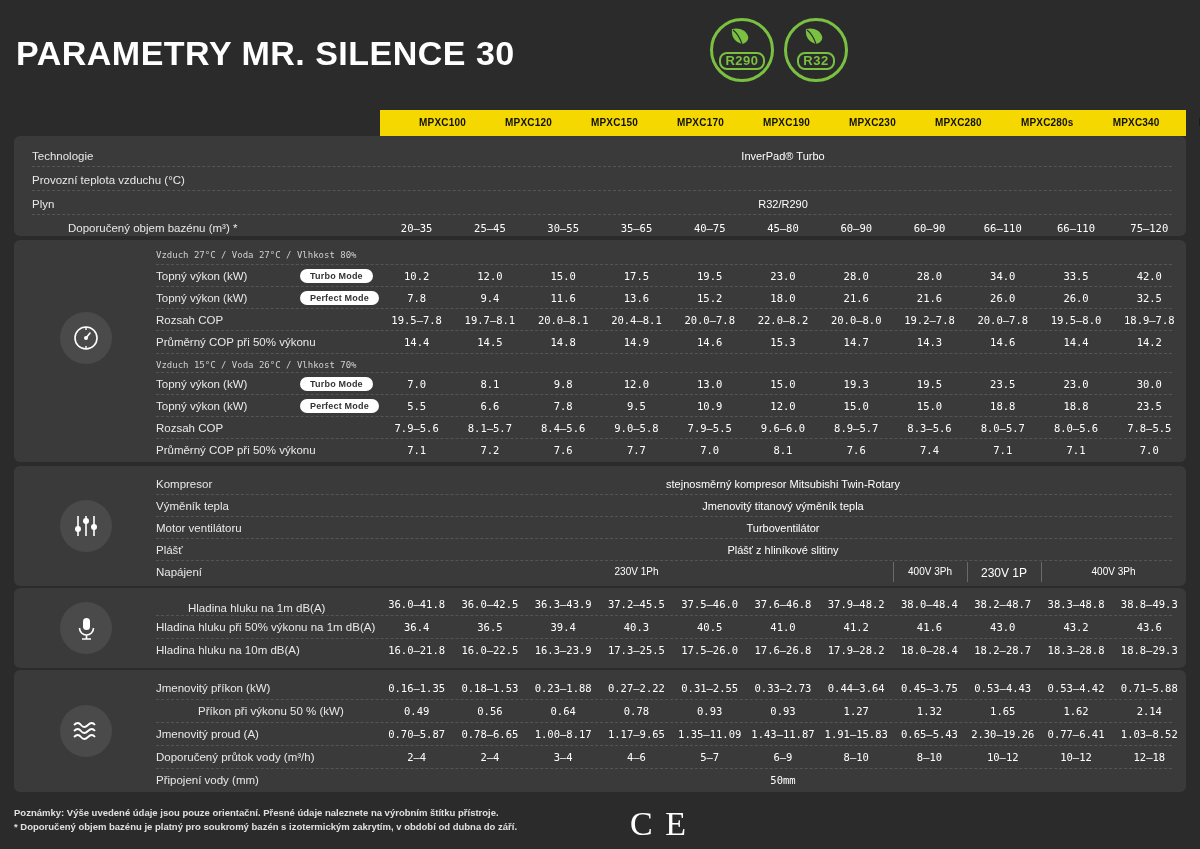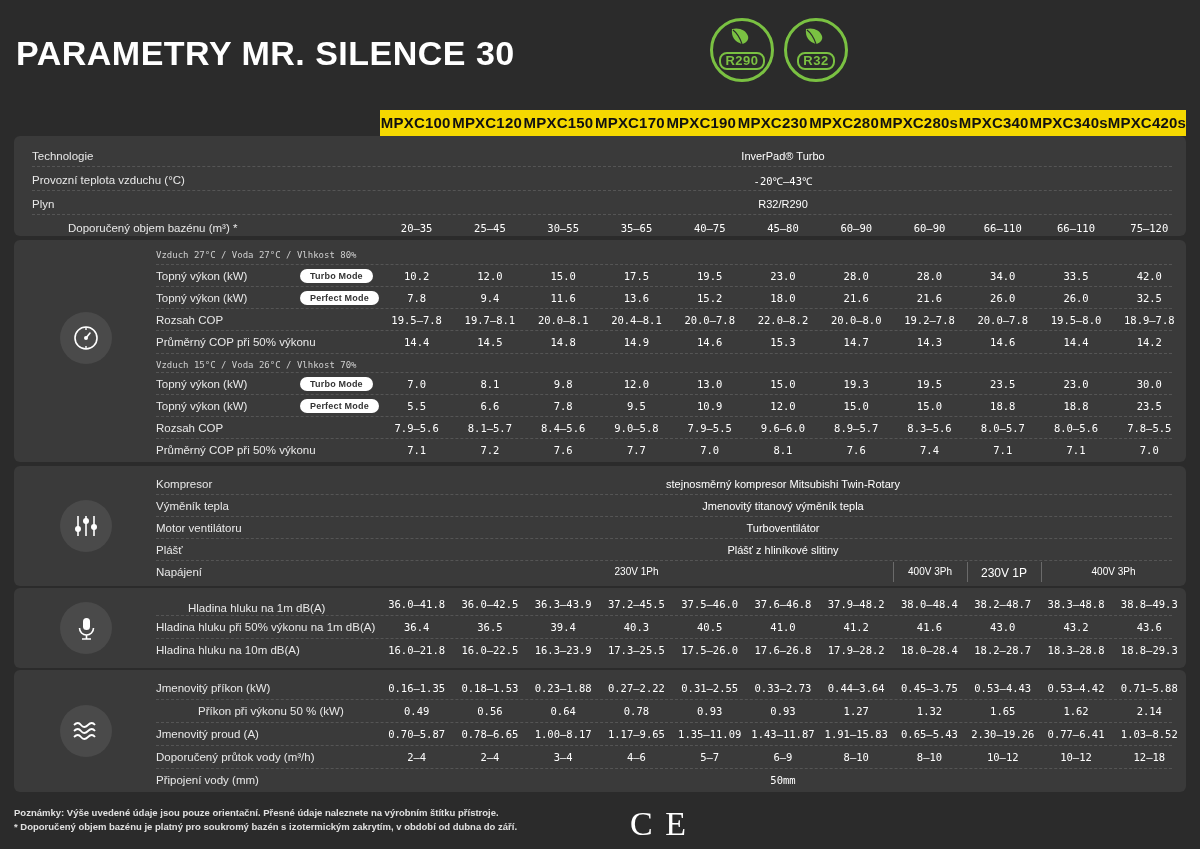--- a/index.html
+++ b/index.html
@@ -35,22 +35,22 @@
     font-size:13px; font-weight:bold; color:#7ac142;
     letter-spacing:.5px; margin-bottom:9px;
     border:2px solid #7ac142; border-radius:8px; padding:0 4px; line-height:14px;
   }
 
   .colhead {
     position:absolute; left:380px; top:110px; width:806px; height:26px;
     background:#f5d800; display:flex;
   }
   .colhead div {
-    flex:1 1 0; text-align:center; font-size:15px; font-weight:bold;
-    color:#111; line-height:26px; letter-spacing:.2px;
+    flex:1 1 0; text-align:center; font-size:10px; font-weight:bold;
+    color:#111; line-height:26px; letter-spacing:.2px;padding-left:39px;
   }
 
   .block {
     position:absolute; left:14px; width:1172px;
     background:#3a3a3a; border-radius:6px;
   }
   .rowlabel {
     position:absolute; left:0; font-size:11.5px; color:#e8e8e8;
   }
   .rowsep {
@@ -134,21 +134,20 @@
     <div class="rowlabel" style="left:18px; top:14px;">Technologie</div>
     <div class="rowlabel" style="left:18px; top:38px;">Provozní teplota vzduchu (°C)</div>
     <div class="rowlabel" style="left:18px; top:62px;">Plyn</div>
     <div class="rowlabel" style="left:6px; top:86px;margin-left:48px;">Doporučený objem bazénu (m³) *</div>
 
     <div class="rowsep" style="left:18px; right:14px; width:1140px; top:30px;"></div>
     <div class="rowsep" style="left:18px; width:1140px; top:54px;"></div>
     <div class="rowsep" style="left:18px; width:1140px; top:78px;"></div>
 
     <div class="merged" style="top:14px;">InverPad® Turbo</div>
-    <div class="merged mono" style="top:38px;">-20℃–43℃</div>
     <div class="merged" style="top:62px;">R32/R290</div>
 
     <div class="cells" style="top:86px;">
       <span>20–35</span>
       <span>25–45</span>
       <span>30–55</span>
       <span>35–65</span>
       <span>40–75</span>
       <span>45–80</span>
       <span>60–90</span>

